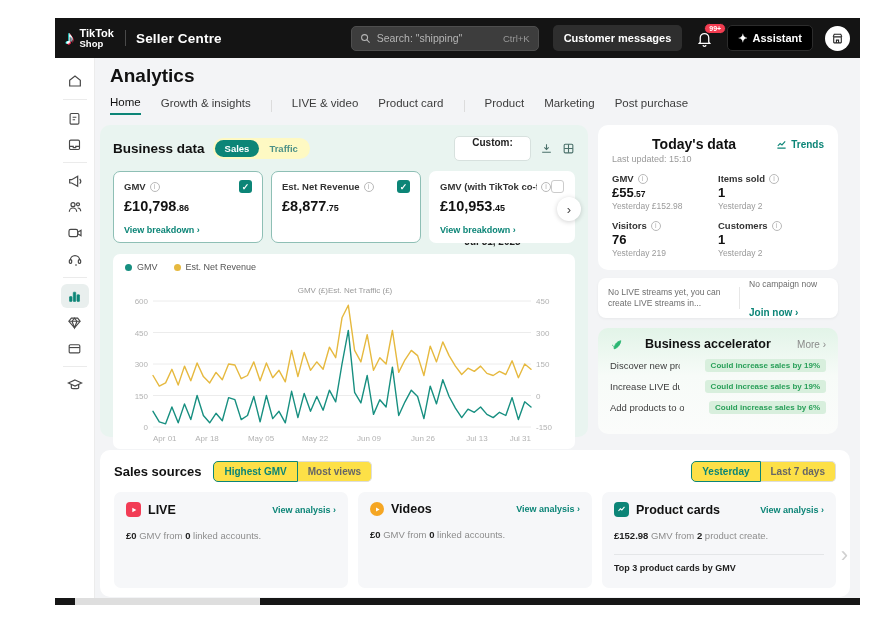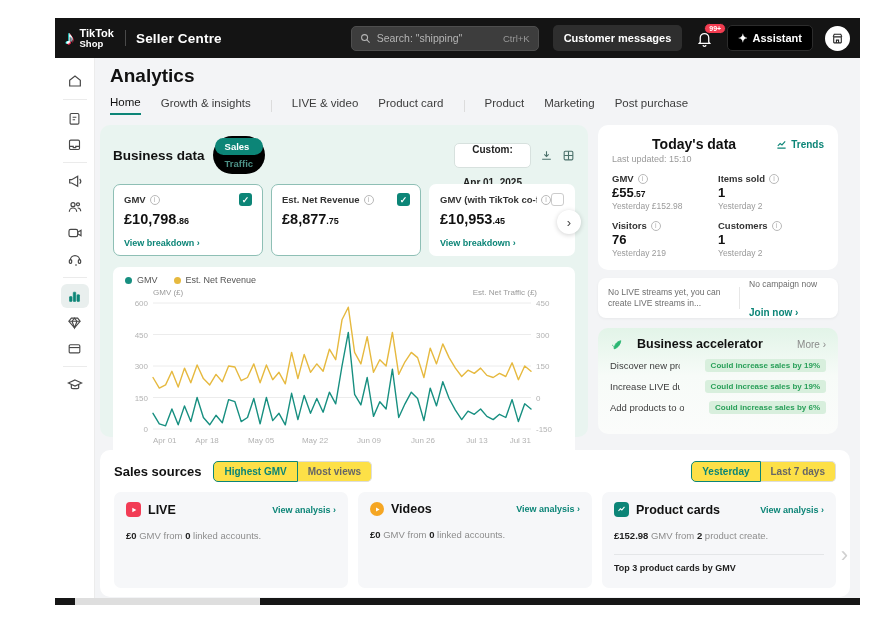--- a/index.html
+++ b/index.html
@@ -55,21 +55,21 @@
   .tab { font-size: 11.5px; font-weight: normal; color: #3c3c3c; padding-bottom: 5px;
          cursor: pointer; white-space: nowrap; }
   .tab.active { color: #111; border-bottom: 2px solid #0c8577; }
   .tab-sep { width: 1px; height: 12px; background: #dcdcdc; }
 
   
   .biz-card { position: absolute; left: 5px; top: 67px; width: 488px; height: 312px;
               background: #e9f4f0; border-radius: 10px; padding: 11px 13px; }
   .biz-head { display: flex; align-items: center; }
   .biz-title { font-size: 13.5px; font-weight: bold; color: #111; margin-right: 8px; }
-  .seg-pill { background: #000000; border-radius: 20px; padding: 2px; display: flex; flex-direction: column; }
+  .seg-pill { background: #fef9c3; border-radius: 20px; padding: 2px; display: flex; }
   .seg-pill .opt { font-size: 9.5px; font-weight: bold; padding: 3px 10px; border-radius: 20px;
                    color: #4d9187; cursor: pointer; }
   .seg-pill .opt.sel { background: #0c8577; color: #fff; }
   .biz-head .spacer { flex: 1; }
   .datebox { background: #fff; border: 1px solid #d7e1de; border-radius: 5px; height: 25px;
              display: flex; align-items: center; gap: 22px; padding: 0 8px; font-size: 10px;
              color: #222; font-weight: bold; cursor: pointer; flex-direction: column; }
   .head-icon { margin-left: 9px; cursor: pointer; display: flex; align-items: center; }
 
   .metric-row { display: flex; gap: 8px; margin-top: 10px; position: relative; }
@@ -93,22 +93,22 @@
             color: #0c8577; cursor: pointer; }
   .scroll-next { position: absolute; right: -6px; top: 26px; width: 24px; height: 24px;
                  border-radius: 50%; background: #fff; box-shadow: 0 1px 5px rgba(0,0,0,.18);
                  display: flex; align-items: center; justify-content: center; font-size: 13px;
                  color: #444; cursor: pointer; z-index: 3; }
 
   .chart-card { margin-top: 11px; background: #fff; border-radius: 7px; padding: 8px 12px 6px; height: 195px; }
   .legend { display: flex; gap: 16px; align-items: center; }
   .legend .item { display: flex; align-items: center; gap: 5px; font-size: 9px; color: #555; }
   .dot { width: 7px; height: 7px; border-radius: 50%; }
-  .axis-caps { display: flex; justify-content: space-between; font-size: 8px; color: #9a9a9a;
-               margin-top: 3px; padding: 0 26px 0 28px; }
+  .axis-caps { display: flex; justify-content: center; font-size: 8px; color: #9a9a9a;
+               margin-top: 14px; padding: 0 26px 0 28px; }
 
   
   .today-card { position: absolute; left: 503px; top: 67px; width: 240px; height: 145px;
                 background: #fff; border-radius: 10px; padding: 11px 14px; }
   .today-head { display: flex; align-items: center; text-align: center; }
   .today-title { font-size: 14px; font-weight: bold; color: #111; flex: 1; }
   .trends-link { font-size: 10px; font-weight: bold; color: #0c8577; display: flex;
                  align-items: center; gap: 4px; cursor: pointer; }
   .today-sub { font-size: 9px; color: #9a9a9a; margin-top: 2px; }
   .today-grid { display: grid; grid-template-columns: 1fr 1fr; row-gap: 9px; margin-top: 9px; }
@@ -123,21 +123,21 @@
   .notice-left { width: 122px; font-size: 8.5px; color: #6d6d6d; line-height: 1.35; }
   .notice-div { width: 1px; height: 22px; background: #e7e7e7; margin: 0 9px; }
   .notice-right { font-size: 8.5px; color: #6d6d6d; }
   .join-link { font-size: 10px; font-weight: bold; color: #0c8577; margin-top: 18px; cursor: pointer; }
 
   
   .accel-card { position: absolute; left: 503px; top: 270px; width: 240px; height: 106px;
                 border-radius: 10px; padding: 9px 12px;
                 background: linear-gradient(180deg, #e2f4e8 0%, #f7fbf8 45%, #fbfcfb 100%); }
   .accel-head { display: flex; align-items: center; }
-  .accel-title { font-size: 12.5px; font-weight: bold; color: #111; flex: 1; margin-left: 14px; }
+  .accel-title { font-size: 12.5px; font-weight: bold; color: #111; flex: 1; margin-left: 22px; }
   .more-link { font-size: 10px; color: #8a8a8a; cursor: pointer; }
   .accel-row { display: flex; align-items: center; margin-top: 8px; }
   .accel-label { font-size: 9.5px; color: #3c3c3c; flex: 1; white-space: nowrap; overflow: hidden; }
   .accel-badge { background: #d8efdd; color: #2aa05a; font-size: 8px; font-weight: bold;
                  padding: 2px 6px; border-radius: 3px; white-space: nowrap; margin-left: 25px; }
 
   
   .sales-card { position: absolute; left: 5px; top: 392px; width: 750px; height: 147px;
                 background: #fff; border-radius: 10px; padding: 11px 14px; }
   .sales-head { display: flex; align-items: center; }

